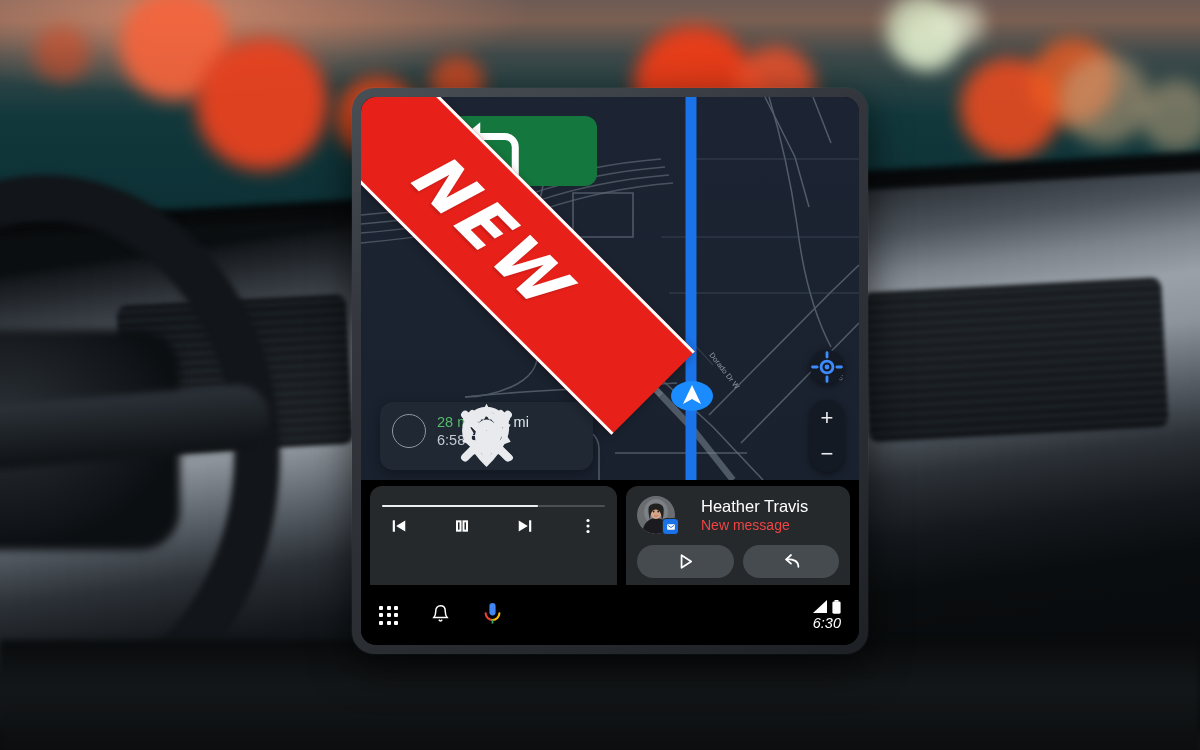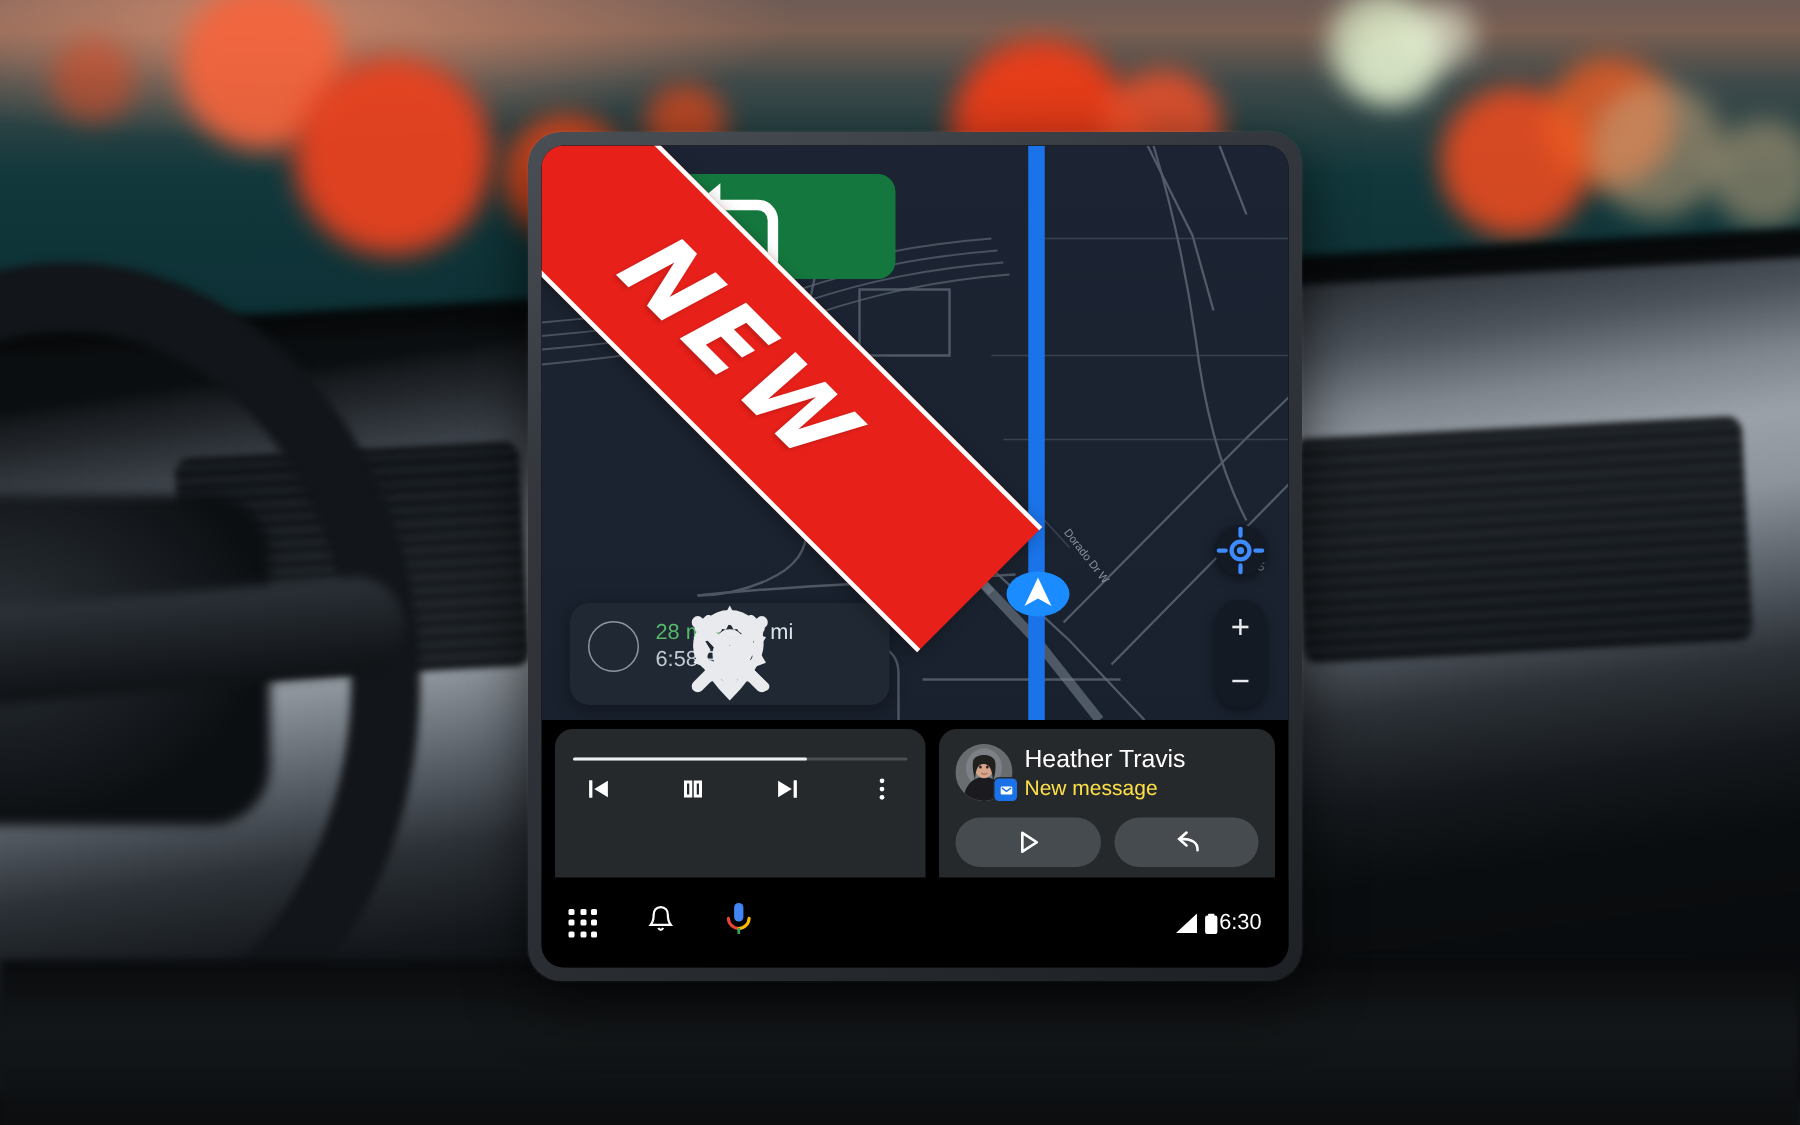--- a/index.html
+++ b/index.html
@@ -179,48 +179,48 @@
   }
   .art-badge::after{ content:""; border-left:5px solid #fff; border-top:3.5px solid transparent; border-bottom:3.5px solid transparent; margin-left:1px; }
   .media-meta { line-height:1.22; min-width:0; }
   .track-title { color:#fff; font-size:16.5px; font-weight:400; white-space:nowrap; overflow:hidden; text-overflow:ellipsis; }
   .track-artist { color:#b9bdc2; font-size:14px; white-space:nowrap; overflow:hidden; text-overflow:ellipsis; }
   .progress { margin:9px 1px 0 1px; height:2px; background:#4c5053; border-radius:2px; position:relative; }
   .progress > i { position:absolute; left:0; top:0; height:100%; background:#eceff1; border-radius:2px; display:block; }
   .media-controls { display:flex; align-items:center; justify-content:space-between; padding:9px 8px 0 8px; }
   .media-controls > span { display:flex; align-items:center; justify-content:center; }
 
-  .msg-head { display:flex; align-items:center; gap:8px; }
+  .msg-head { display:flex; align-items:center; gap:26px; }
   .avatar {
     position:relative; width:38px; height:38px; flex:none; border-radius:50%;
     background:radial-gradient(circle at 50% 32%, #6f7174 0%, #55585c 55%, #3c3f43 100%);
     overflow:visible;
   }
   .avatar-face { position:absolute; inset:0; border-radius:50%; overflow:hidden; }
   .msg-badge {
     position:absolute; right:-4px; bottom:-1px; width:17px; height:17px; border-radius:4px;
     background:#1b72e8; border:1.5px solid #26292c;
     display:flex; align-items:center; justify-content:center;
   }
   .msg-meta { line-height:1.22; min-width:0; }
   .sender { color:#fff; font-size:16.5px; white-space:nowrap; overflow:hidden; text-overflow:ellipsis; }
-  .msg-sub { color:#fde047; font-size:14px; white-space:nowrap; overflow:hidden; text-overflow:ellipsis; }
+  .msg-sub { color:#ef4444; font-size:14px; white-space:nowrap; overflow:hidden; text-overflow:ellipsis; }
   .msg-actions { display:flex; gap:9px; margin-top:11px; }
   .pill {
     flex:1; height:33px; background:#464b4f; border-radius:17px;
     display:flex; align-items:center; justify-content:center;
   }
 
   
   .status-bar {
     position:absolute; left:0; right:0; bottom:0; height:60px;
     background:#000; display:flex; align-items:center; padding:0 18px;
   }
   .status-left { display:flex; align-items:center; gap:32px; }
-  .status-right { margin-left:auto; display:flex; flex-direction:row; align-items:flex-end; gap:1px; }
+  .status-right { margin-left:auto; display:flex; flex-direction:column; align-items:flex-end; gap:1px;font-style:italic; }
   .clock { color:#fff; font-size:14.5px; }
   .dots-grid { display:grid; grid-template-columns:repeat(3,4px); gap:3.5px; }
   .dots-grid i { width:4px; height:4px; background:#fff; border-radius:1px; display:block; }
 </style>
 </head>
 <body>
 
 <div class="bg">
   <div class="bg-sky"></div>
   <div class="bg-sky-warm"></div>

